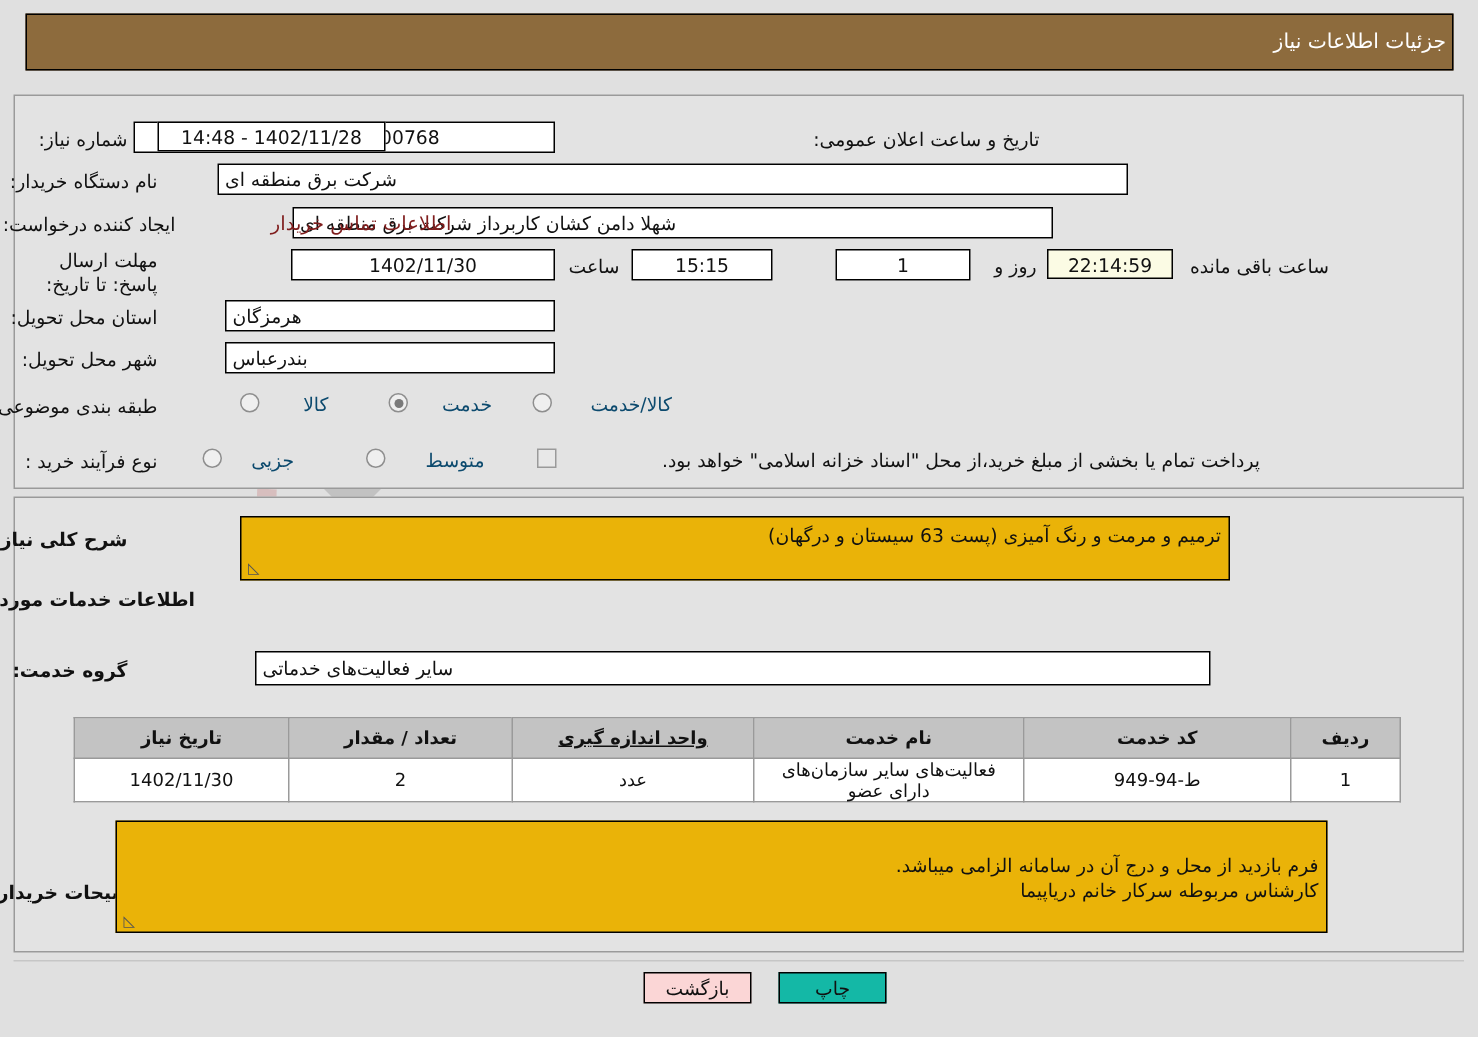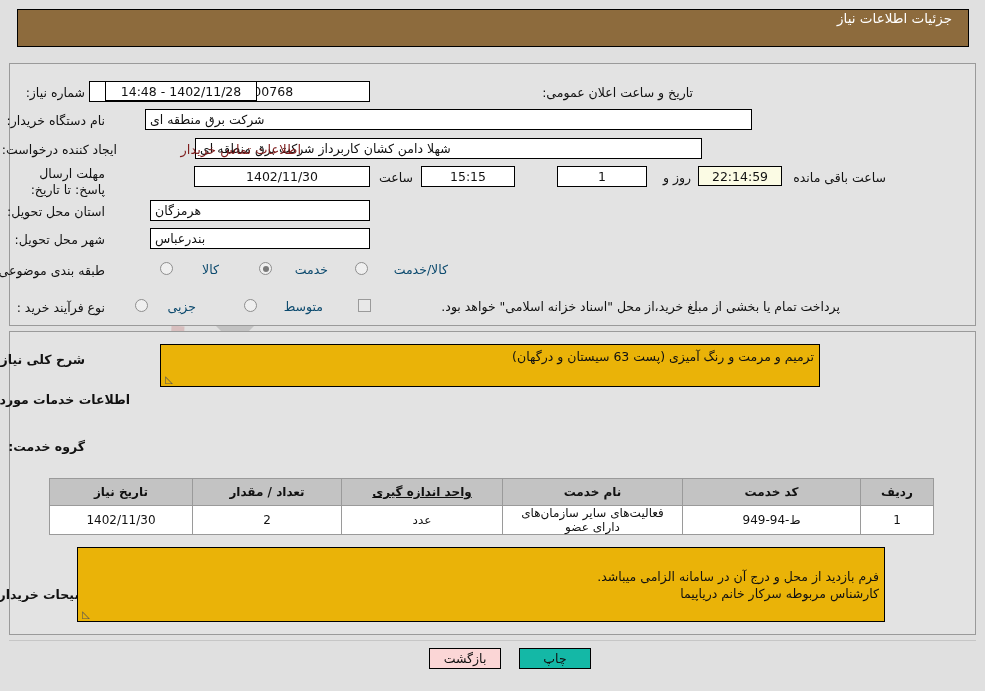--- a/index.html
+++ b/index.html
@@ -46,22 +46,22 @@
     border-left:10px solid transparent;border-right:0 solid transparent;
     border-top:24px solid rgba(120,120,120,0.42);
     transform:rotate(-22deg);
   }
 
   
   .header-bar{
     position:absolute;left:17px;top:9px;width:952px;height:38px;
     background:#8d6b3d;border:1px solid #000;box-sizing:border-box;
     color:#fff;font-size:13.5px;
-    display:flex;align-items:flex-start;justify-content:flex-start;
-    padding-right:16px;z-index:3;
+    display:flex;align-items:center;justify-content:flex-start;
+    padding-right:4px;z-index:3;
   }
 
   
   .panel{
     position:absolute;background:#e3e3e3;
     border:1px solid #9a9a9a;box-sizing:border-box;z-index:2;
   }
   .panel-top{left:9px;top:63px;width:967px;height:263px;}
   .panel-mid{left:9px;top:331px;width:967px;height:304px;}
 
@@ -226,20 +226,21 @@
 
   <div class="lbl bold-lbl" style="right:900px;top:352px;width:76px;">شرح کلی نیاز:</div>
   <div class="ta" style="right:165px;left:160px;top:344px;height:43px;">
     <span>ترمیم و مرمت و رنگ آمیزی (پست 63 سیستان و درگهان)</span>
     <span class="grip">◺</span>
   </div>
 
   <div class="section-title" style="right:855px;top:392px;">اطلاعات خدمات مورد نیاز</div>
 
   <div class="lbl bold-lbl" style="right:900px;top:439px;width:76px;">گروه خدمت:</div>
+  <div class="fld" style="right:178px;left:170px;top:434px;height:23px;">سایر فعالیت‌های خدماتی</div>
 
   <table class="tbl">
     <thead>
       <tr>
         <th style="width:40px;">ردیف</th>
         <th style="width:145px;">کد خدمت</th>
         <th>نام خدمت</th>
         <th style="width:128px;text-decoration:underline;">واحد اندازه گیری</th>
         <th style="width:116px;">تعداد / مقدار</th>
         <th style="width:110px;">تاریخ نیاز</th>

